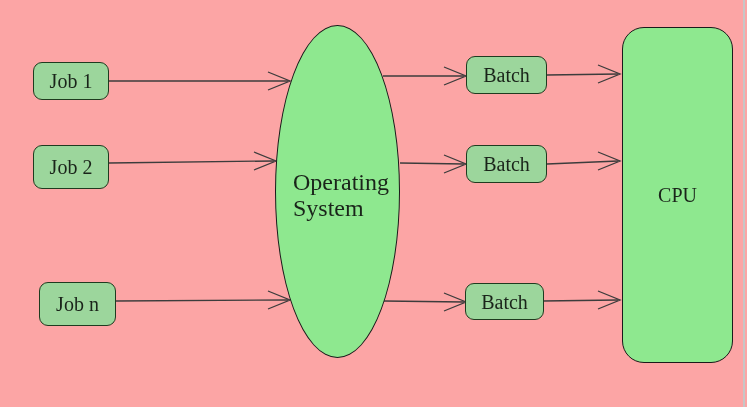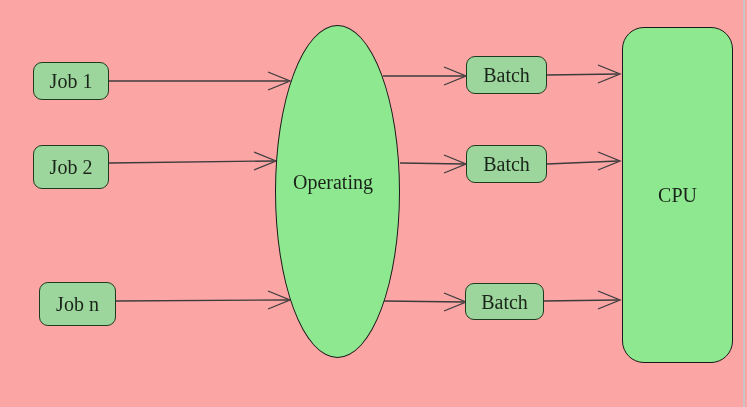--- a/index.html
+++ b/index.html
@@ -47,21 +47,21 @@
     left: 275px; top: 25px; width: 125px; height: 333px;
     background: #8ee88f;
     border: 1.5px solid #1a1a1a;
     border-radius: 50%;
     justify-content: flex-start;
   }
   .os-label {
     position: absolute;
     left: 17px;
     top: 143px;
-    font-size: 20px;
+    font-size: 24px;
     line-height: 26px;
     white-space: nowrap;
   }
   .cpu-box {
     left: 622px; top: 27px; width: 111px; height: 336px;
     background: #8ee88f;
     border: 1.5px solid #1a1a1a;
     border-radius: 22px;
   }
   .page-edge-right {
@@ -126,20 +126,21 @@
   <div class="node small-node job-2">
     <span>Job 2</span>
   </div>
   <div class="node small-node job-n">
     <span>Job n</span>
   </div>
 
   <div class="node os-ellipse">
     <div class="os-label">
       <div>Operating</div>
+      <div>System</div>
     </div>
   </div>
 
   <div class="node small-node batch-1">
     <span>Batch</span>
   </div>
   <div class="node small-node batch-2">
     <span>Batch</span>
   </div>
   <div class="node small-node batch-3">

